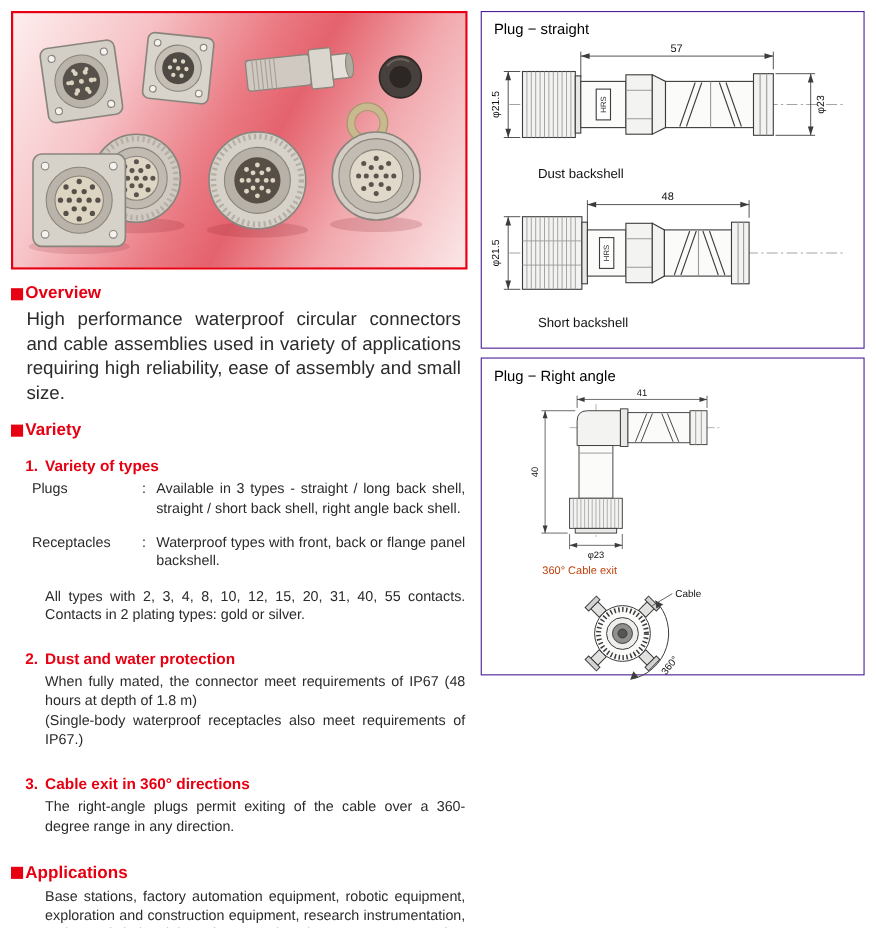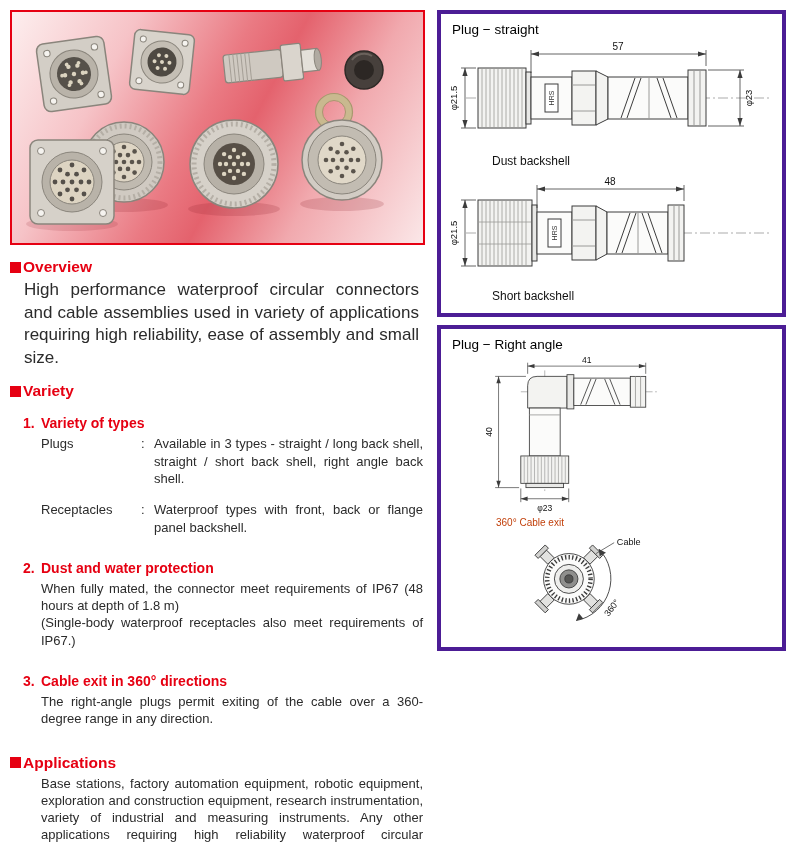--- a/index.html
+++ b/index.html
@@ -20,30 +20,30 @@
 
   
   .sec-head { display:flex; align-items:center; color:#e60012; font-weight:bold; font-size:15.5px; margin:13px 0 3px 0;text-align:right; }
   .sq { width:11px; height:11px; background:#e60012; margin-right:2px; flex:none; }
   .body-text { font-size:17px; line-height:1.33; text-align:justify; margin:0 6px 0 14px; }
   .pre { white-space:pre-line; }
   .feat-title { display:flex; color:#e60012; font-weight:bold; font-size:14px; margin:15px 0 4px 13px; }
   .feat-title.gap-lg { margin-top:24px; }
   .feat-num { width:18px; flex:none; }
   .feat-body { margin:0 2px 0 31px; font-size:13px; line-height:1.33; text-align:justify; }
-  .def-row { display:flex; margin:0 2px 14px 31px; font-size:13px; line-height:1.33; }
+  .def-row { display:flex; margin:0 2px 14px 19px; font-size:13px; line-height:1.33; }
   .def-term { width:100px; flex:none; }
   .def-colon { width:13px; flex:none; }
   .def-desc { flex:1; text-align:justify; }
   .apps-head { margin-top:26px; }
 
   
-  .dbox { border:4px solid #4c1d95; background:#fff; padding:8px 9px; }
+  .dbox { border:1px solid #4c1d95; background:#fff; padding:8px 9px; }
   .dbox-straight { height:307px; margin-bottom:8px; }
-  .dbox-angle { height:326px; }
+  .dbox-angle { height:289px; }
   .dbox-title { font-size:13.5px; color:#000; margin:0 0 3px 2px; }
   .drawing { display:block; }
   .drawing-label { font-size:12px; color:#111; margin:0 0 7px 42px; }
   .exit-label { font-size:10px; color:#c2410c; margin:2px 0 2px 46px; }
   .angle-svg { margin-left:16px; }
   .exit-svg { margin-left:46px; }
   svg text { font-family:"Liberation Sans","DejaVu Sans",sans-serif; }
 </style>
 </head>
 <body>
@@ -248,20 +248,21 @@
       <div class="def-row">
         <span class="def-term">Plugs</span>
         <span class="def-colon">:</span>
         <span class="def-desc">Available in 3 types - straight / long back shell, straight / short back shell, right angle back shell.</span>
       </div>
       <div class="def-row">
         <span class="def-term">Receptacles</span>
         <span class="def-colon">:</span>
         <span class="def-desc">Waterproof types with front, back or flange panel backshell.</span>
       </div>
+      <p class="feat-body">All types with 2, 3, 4, 8, 10, 12, 15, 20, 31, 40, 55 contacts. Contacts in 2 plating types: gold or silver.</p>
 
       <div class="feat-title gap-lg">
         <span class="feat-num">2.</span>
         <span>Dust and water protection</span>
       </div>
       <p class="feat-body pre">When fully mated, the connector meet requirements of IP67 (48 hours at depth of 1.8 m)
 (Single-body waterproof receptacles also meet requirements of IP67.)</p>
 
       <div class="feat-title gap-lg">
         <span class="feat-num">3.</span>

